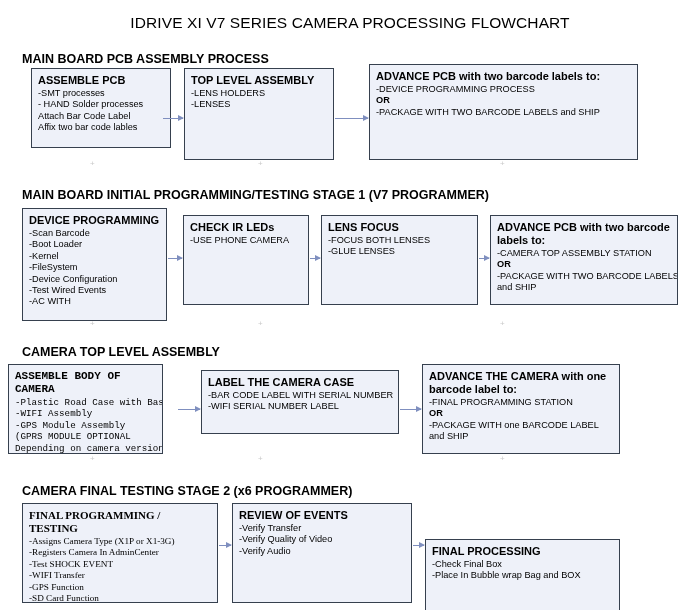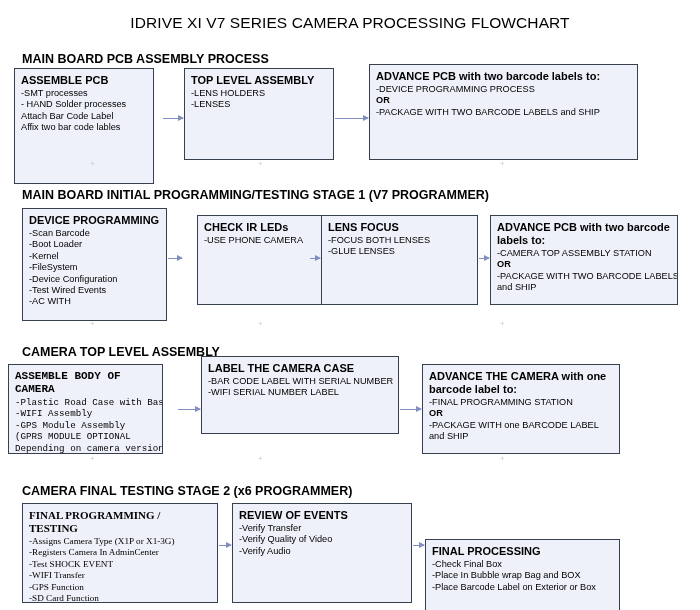--- a/index.html
+++ b/index.html
@@ -84,21 +84,21 @@
 </style>
 </head>
 <body>
 
 <div class="page">
 
   <div class="title">IDRIVE XI V7 SERIES CAMERA PROCESSING FLOWCHART</div>
 
   <div class="section-title" style="top:52px; left:22px;">MAIN BOARD PCB ASSEMBLY PROCESS</div>
 
-  <div class="box" style="top:68px; left:14px; width:140px; height:116px;">
+  <div class="box" style="top:68px; left:31px; width:140px; height:80px;">
     <span class="hd">ASSEMBLE PCB</span>
     <span class="ln">-SMT processes</span>
     <span class="ln">- HAND Solder processes</span>
     <span class="ln">Attach Bar Code Label</span>
     <span class="ln">Affix two bar code lables</span>
   </div>
 
   <div class="arrow" style="top:118px; left:163px; width:20px;"></div>
 
   <div class="box" style="top:68px; left:184px; width:150px; height:92px;">
@@ -124,21 +124,21 @@
     <span class="ln">-Boot Loader</span>
     <span class="ln">-Kernel</span>
     <span class="ln">-FileSystem</span>
     <span class="ln">-Device Configuration</span>
     <span class="ln">-Test Wired Events</span>
     <span class="ln">-AC WITH</span>
   </div>
 
   <div class="arrow" style="top:258px; left:168px; width:14px;"></div>
 
-  <div class="box" style="top:215px; left:197px; width:126px; height:90px;">
+  <div class="box" style="top:215px; left:183px; width:126px; height:90px;">
     <span class="hd">CHECK IR LEDs</span>
     <span class="ln">-USE PHONE CAMERA</span>
   </div>
 
   <div class="arrow" style="top:258px; left:310px; width:10px;"></div>
 
   <div class="box" style="top:215px; left:321px; width:157px; height:90px;">
     <span class="hd">LENS FOCUS</span>
     <span class="ln">-FOCUS BOTH LENSES</span>
     <span class="ln">-GLUE LENSES</span>
@@ -160,21 +160,21 @@
     <span class="hd">ASSEMBLE BODY OF CAMERA</span>
     <span class="ln">-Plastic Road Case with Base</span>
     <span class="ln">-WIFI Assembly</span>
     <span class="ln">-GPS Module Assembly</span>
     <span class="ln">(GPRS MODULE OPTIONAL</span>
     <span class="ln">Depending on camera version)</span>
   </div>
 
   <div class="arrow" style="top:409px; left:178px; width:22px;"></div>
 
-  <div class="box" style="top:356px; left:201px; width:198px; height:78px;">
+  <div class="box" style="top:370px; left:201px; width:198px; height:64px;">
     <span class="hd">LABEL THE CAMERA CASE</span>
     <span class="ln">-BAR CODE LABEL WITH SERIAL NUMBER</span>
     <span class="ln">-WIFI SERIAL NUMBER LABEL</span>
   </div>
 
   <div class="arrow" style="top:409px; left:400px; width:21px;"></div>
 
   <div class="box" style="top:364px; left:422px; width:198px; height:90px;">
     <span class="hd">ADVANCE THE CAMERA with one barcode label to:</span>
     <span class="ln">-FINAL PROGRAMMING STATION</span>
@@ -203,21 +203,20 @@
     <span class="ln">-Verify Quality of Video</span>
     <span class="ln">-Verify Audio</span>
   </div>
 
   <div class="arrow" style="top:545px; left:413px; width:11px;"></div>
 
   <div class="box" style="top:503px; left:425px; width:195px; height:100px;margin-top:36px;">
     <span class="hd">FINAL PROCESSING</span>
     <span class="ln">-Check Final Box</span>
     <span class="ln">-Place In Bubble wrap Bag and BOX</span>
-    <span class="ln">-Place Barcode Label on Exterior or Box</span>
   </div>
 
   <div class="tick" style="top:160px; left:90px;">+</div>
   <div class="tick" style="top:160px; left:258px;">+</div>
   <div class="tick" style="top:160px; left:500px;">+</div>
   <div class="tick" style="top:320px; left:90px;">+</div>
   <div class="tick" style="top:320px; left:258px;">+</div>
   <div class="tick" style="top:320px; left:500px;">+</div>
   <div class="tick" style="top:455px; left:90px;">+</div>
   <div class="tick" style="top:455px; left:258px;">+</div>

